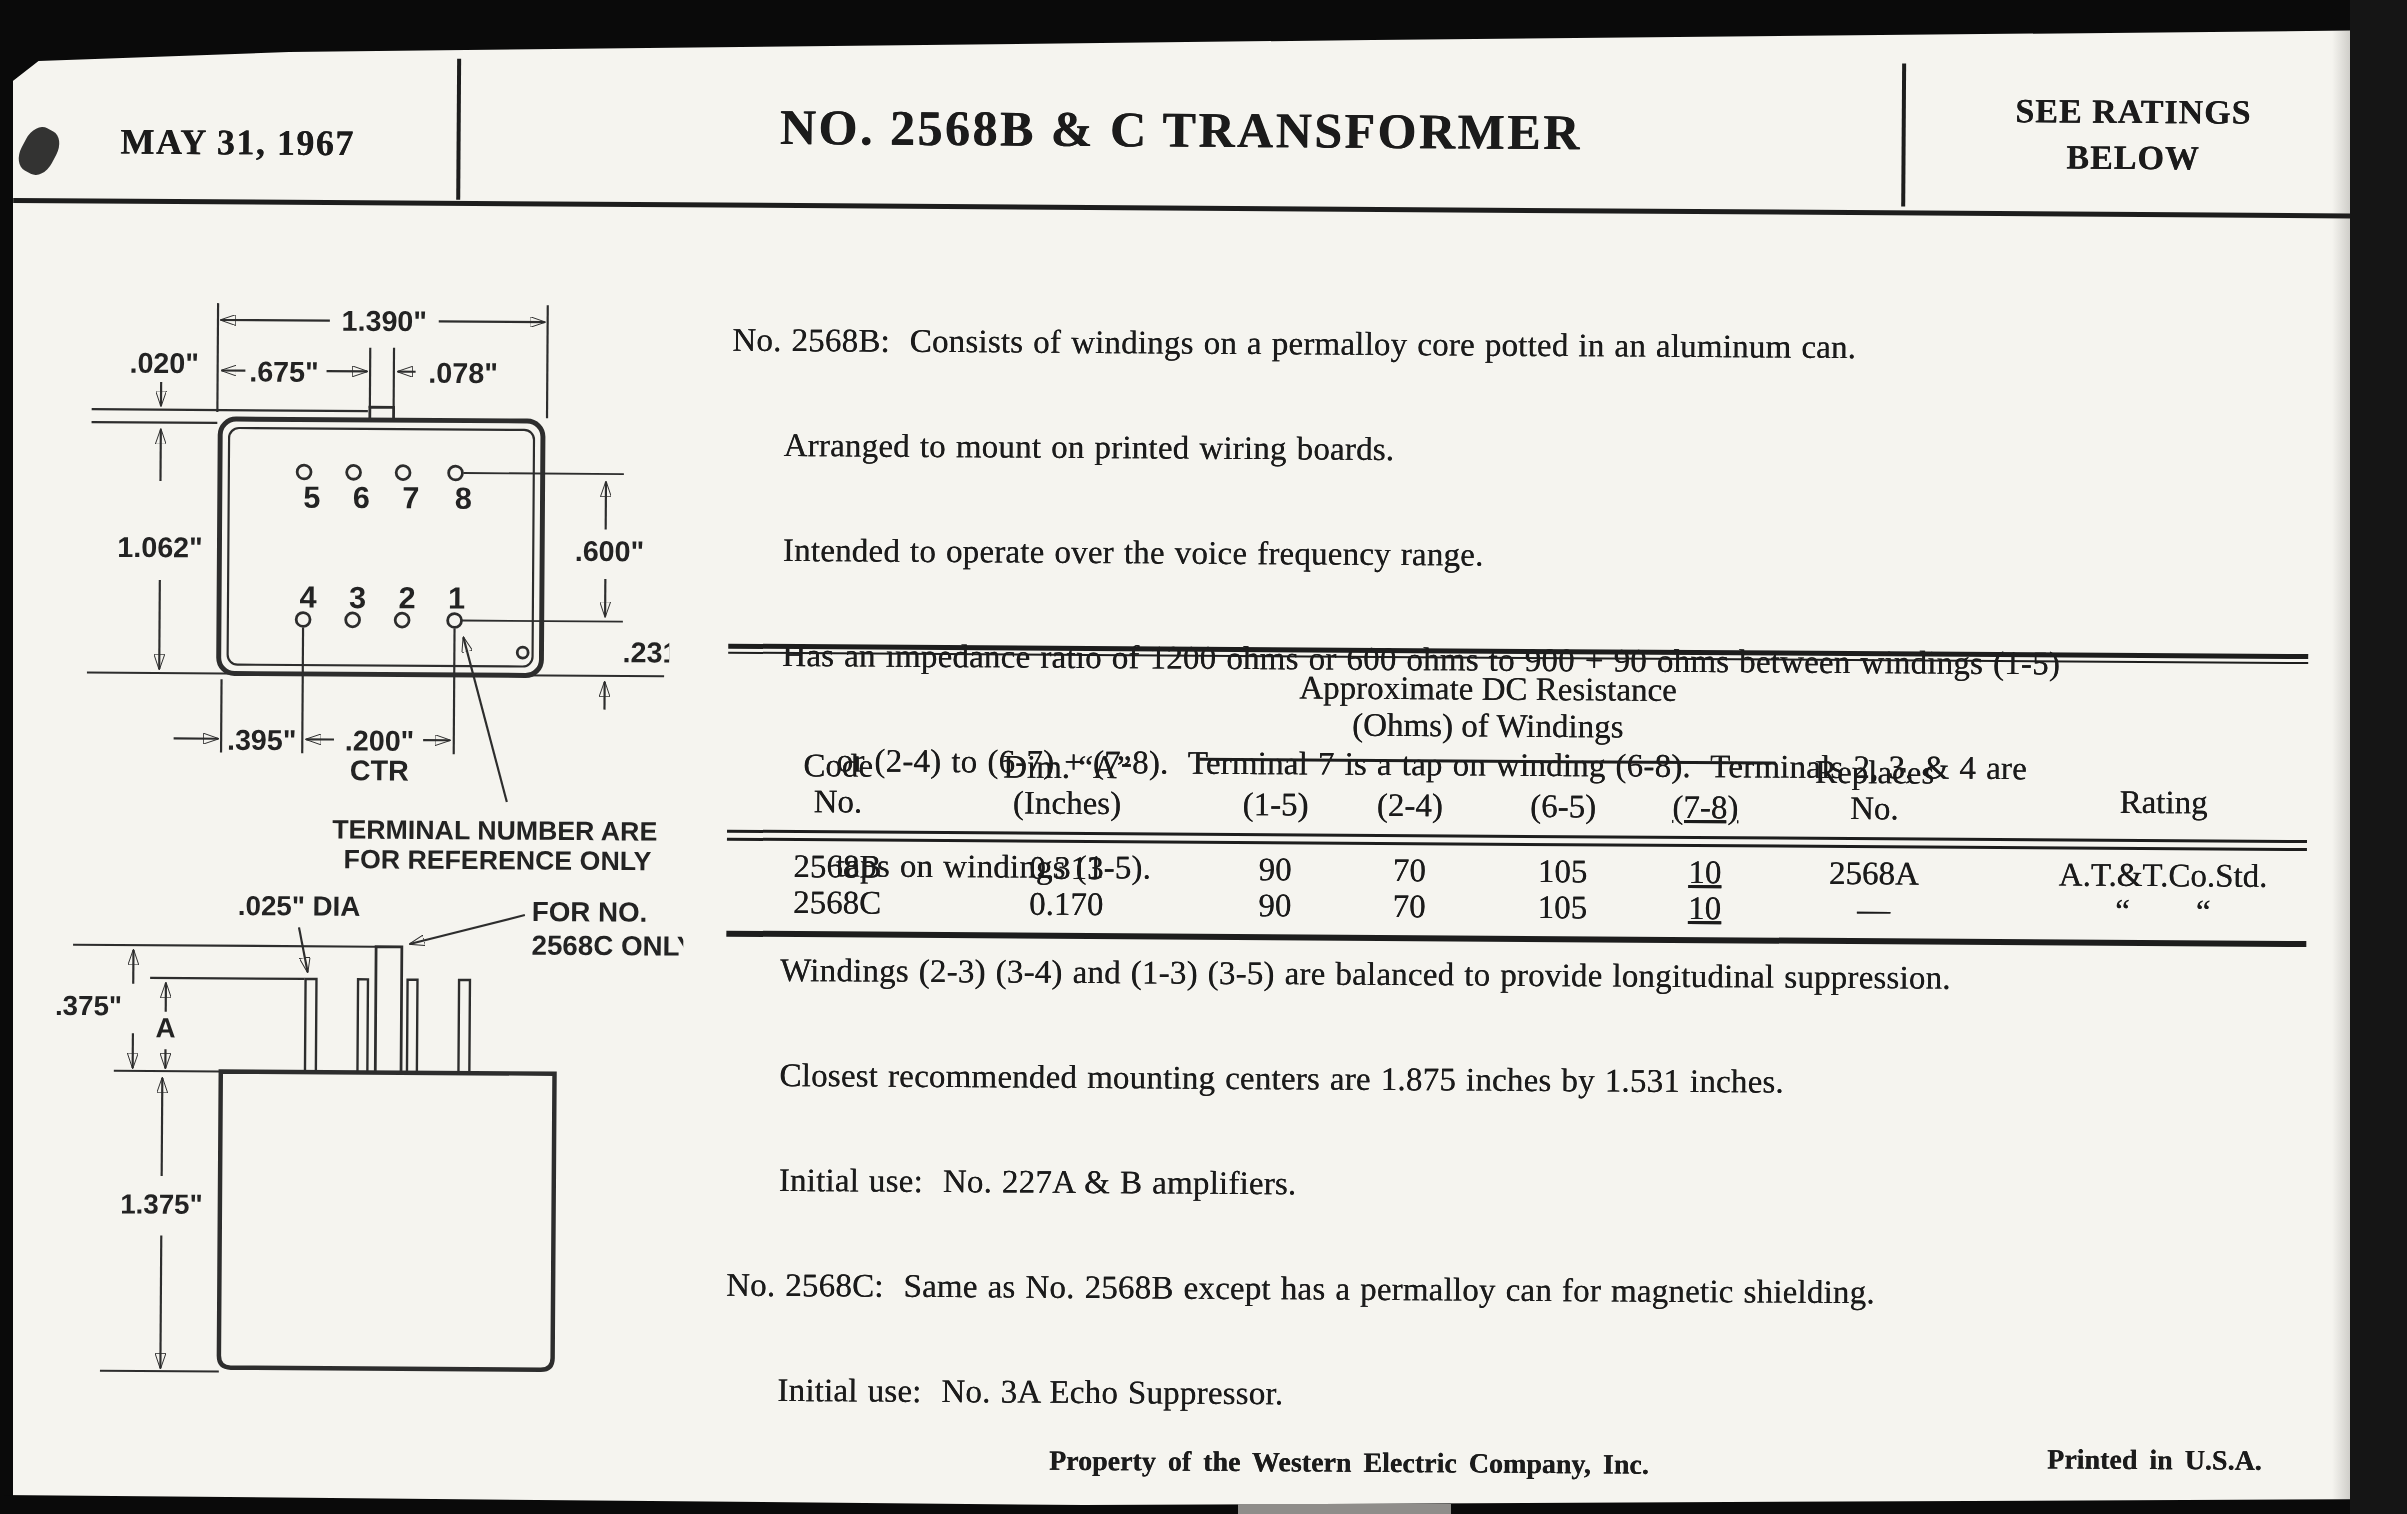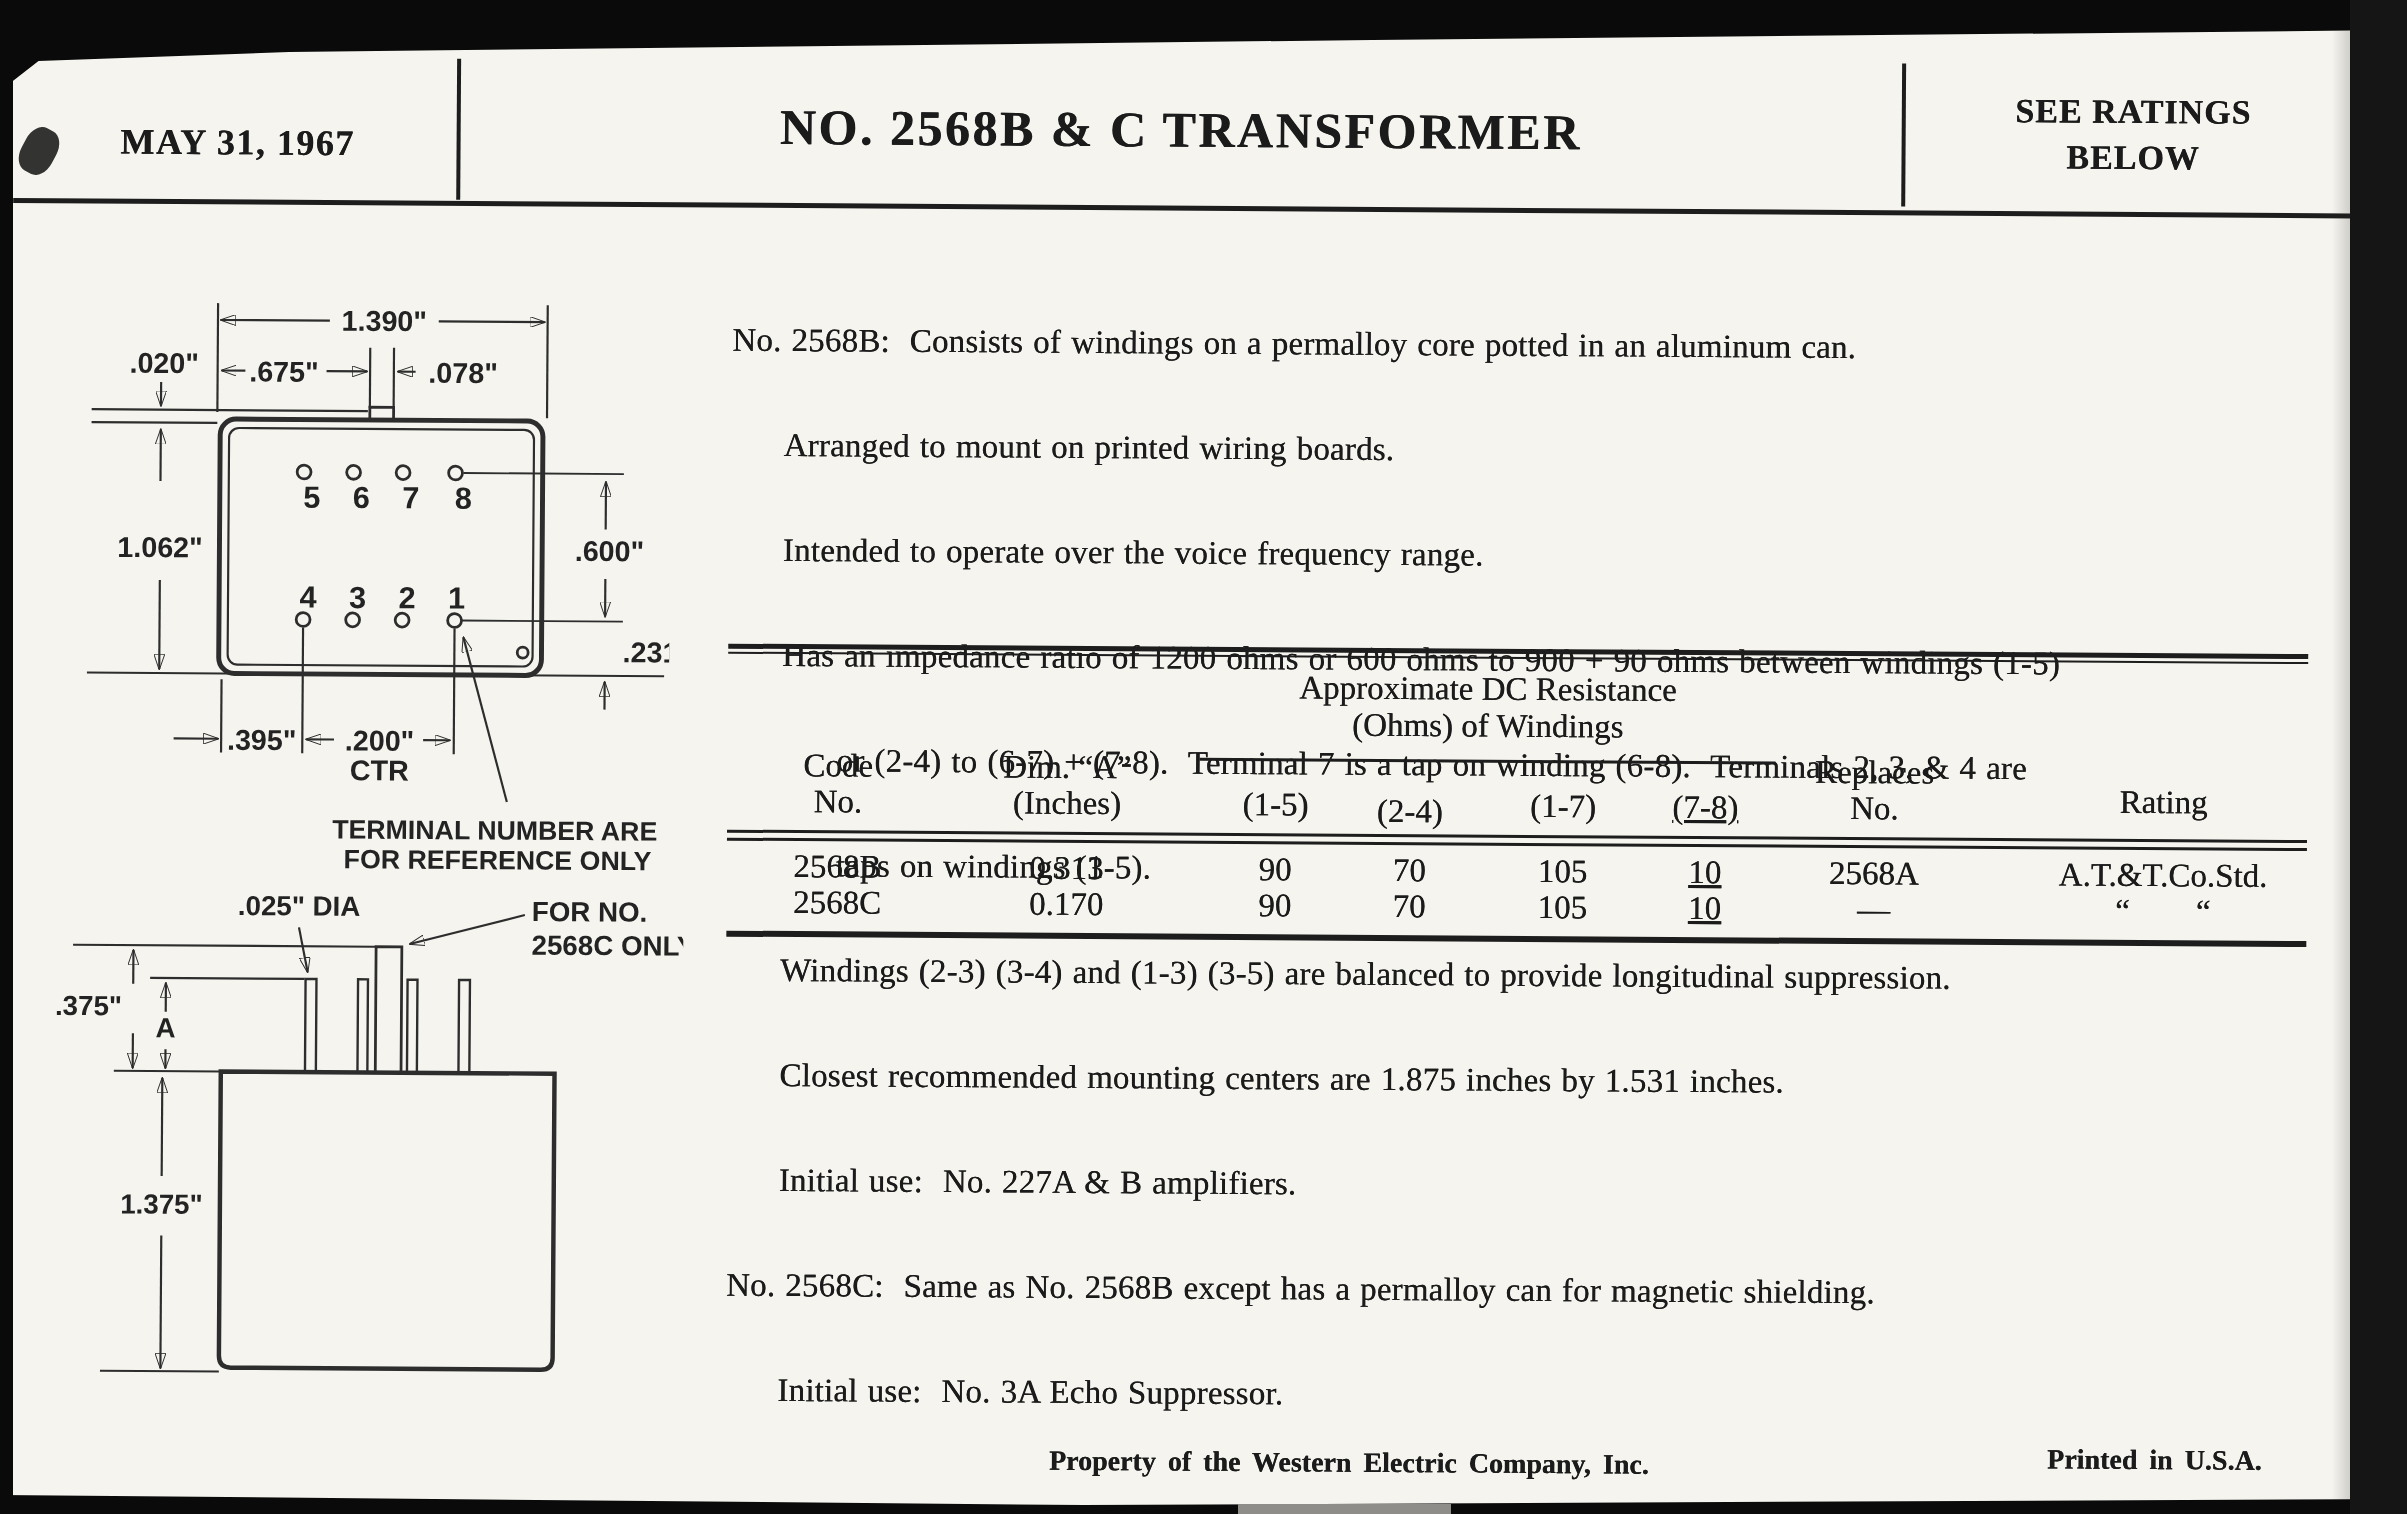--- a/index.html
+++ b/index.html
@@ -103,22 +103,22 @@
 
       <div class="group-hdr" style="top:22px;">Approximate DC Resistance</div>
       <div class="group-hdr" style="top:59px;">(Ohms) of Windings</div>
       <div class="group-underline"></div>
 
       <div class="tcell c-code" style="top:103px;">Code</div>
       <div class="tcell c-code" style="top:139px;">No.</div>
       <div class="tcell c-dim" style="top:103px;">Dim. “A”</div>
       <div class="tcell c-dim" style="top:139px;">(Inches)</div>
       <div class="tcell c-w15" style="top:139px;">(1-5)</div>
-      <div class="tcell c-w24" style="top:145px;">(2-4)</div>
-      <div class="tcell c-w67" style="top:139px;">(1-7)</div>
+      <div class="tcell c-w24" style="top:139px;">(2-4)</div>
+      <div class="tcell c-w67" style="top:139px;">(6-5)</div>
       <div class="tcell c-w78" style="top:139px;">(7-8)</div>
       <div class="tcell c-repl" style="top:103px;">Replaces</div>
       <div class="tcell c-repl" style="top:139px;">No.</div>
       <div class="tcell c-rating" style="top:131px;">Rating</div>
 
       <div class="trule" style="top:186px;height:2.5px;"></div>
       <div class="trule" style="top:194px;height:2.5px;"></div>
 
       <div class="tcell c-code" style="top:204px;">2568B</div>
       <div class="tcell c-dim" style="top:204px;">0.313</div>

